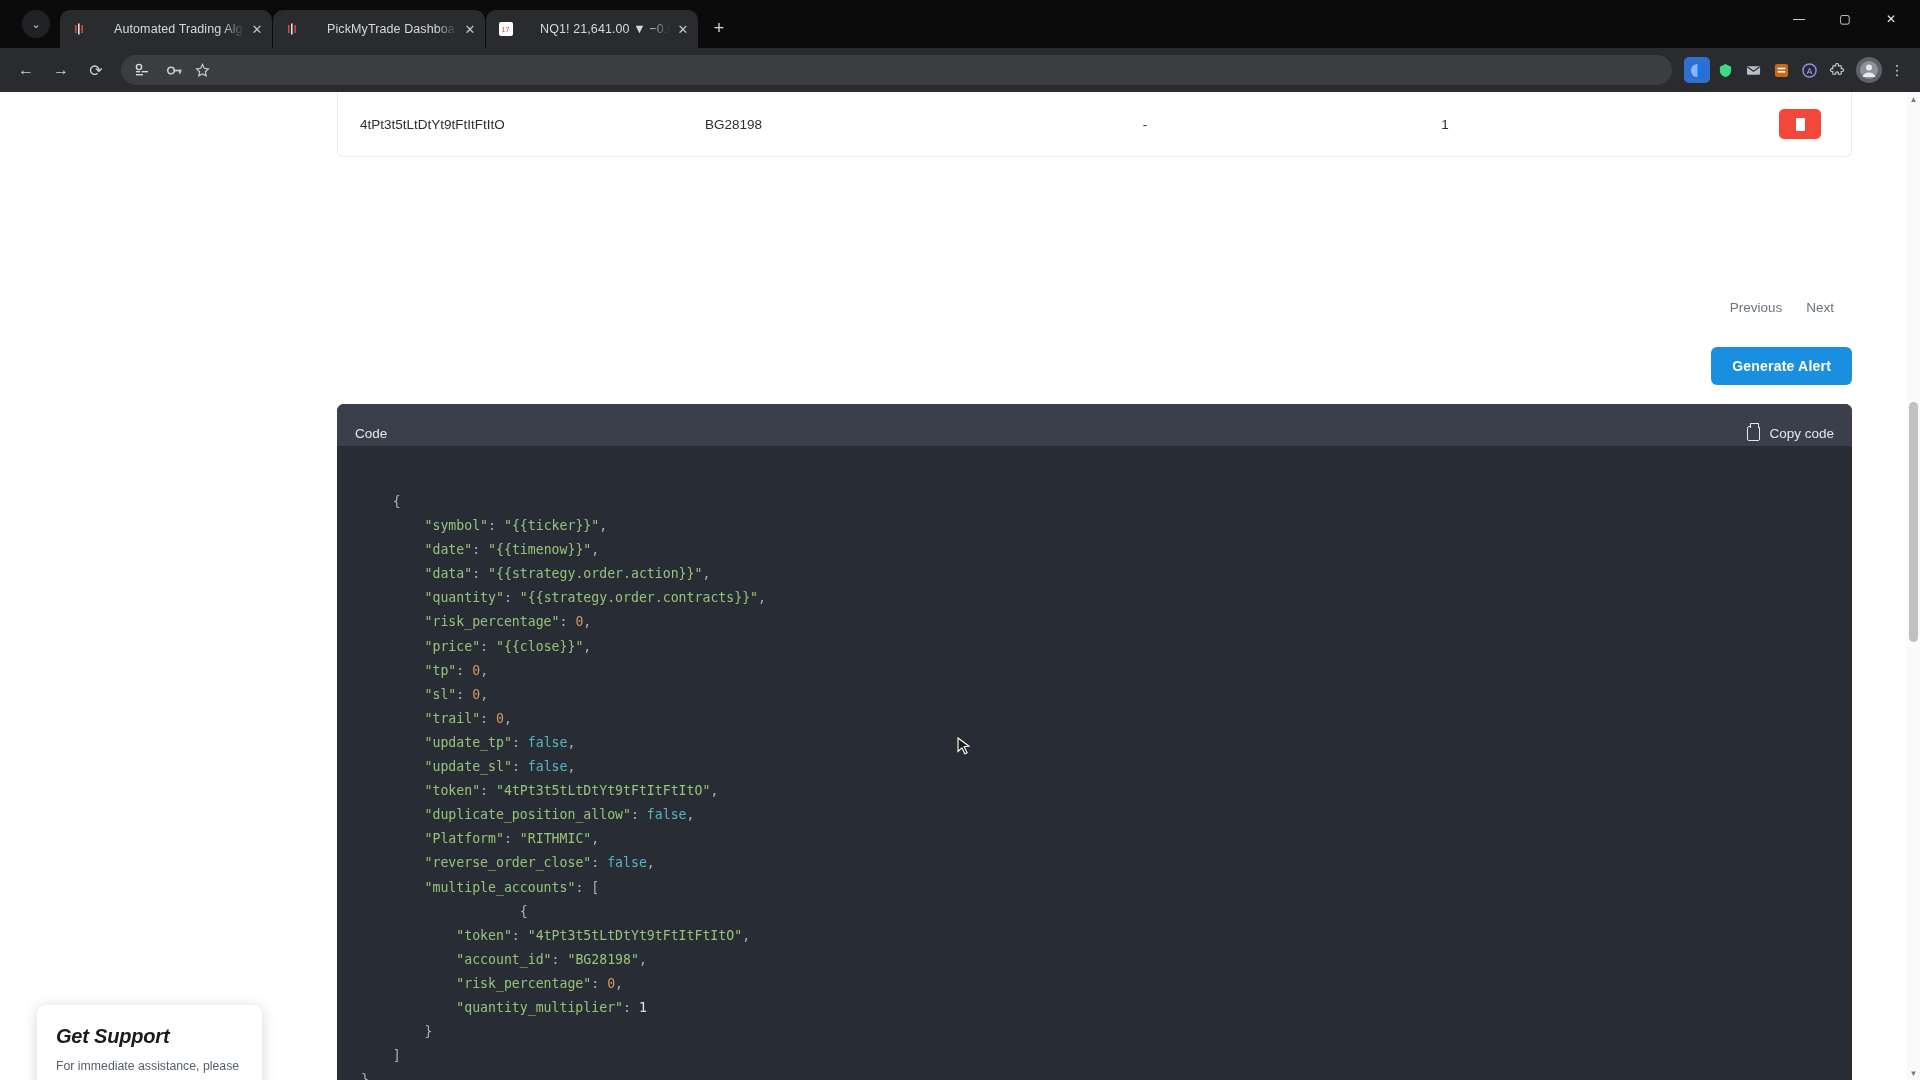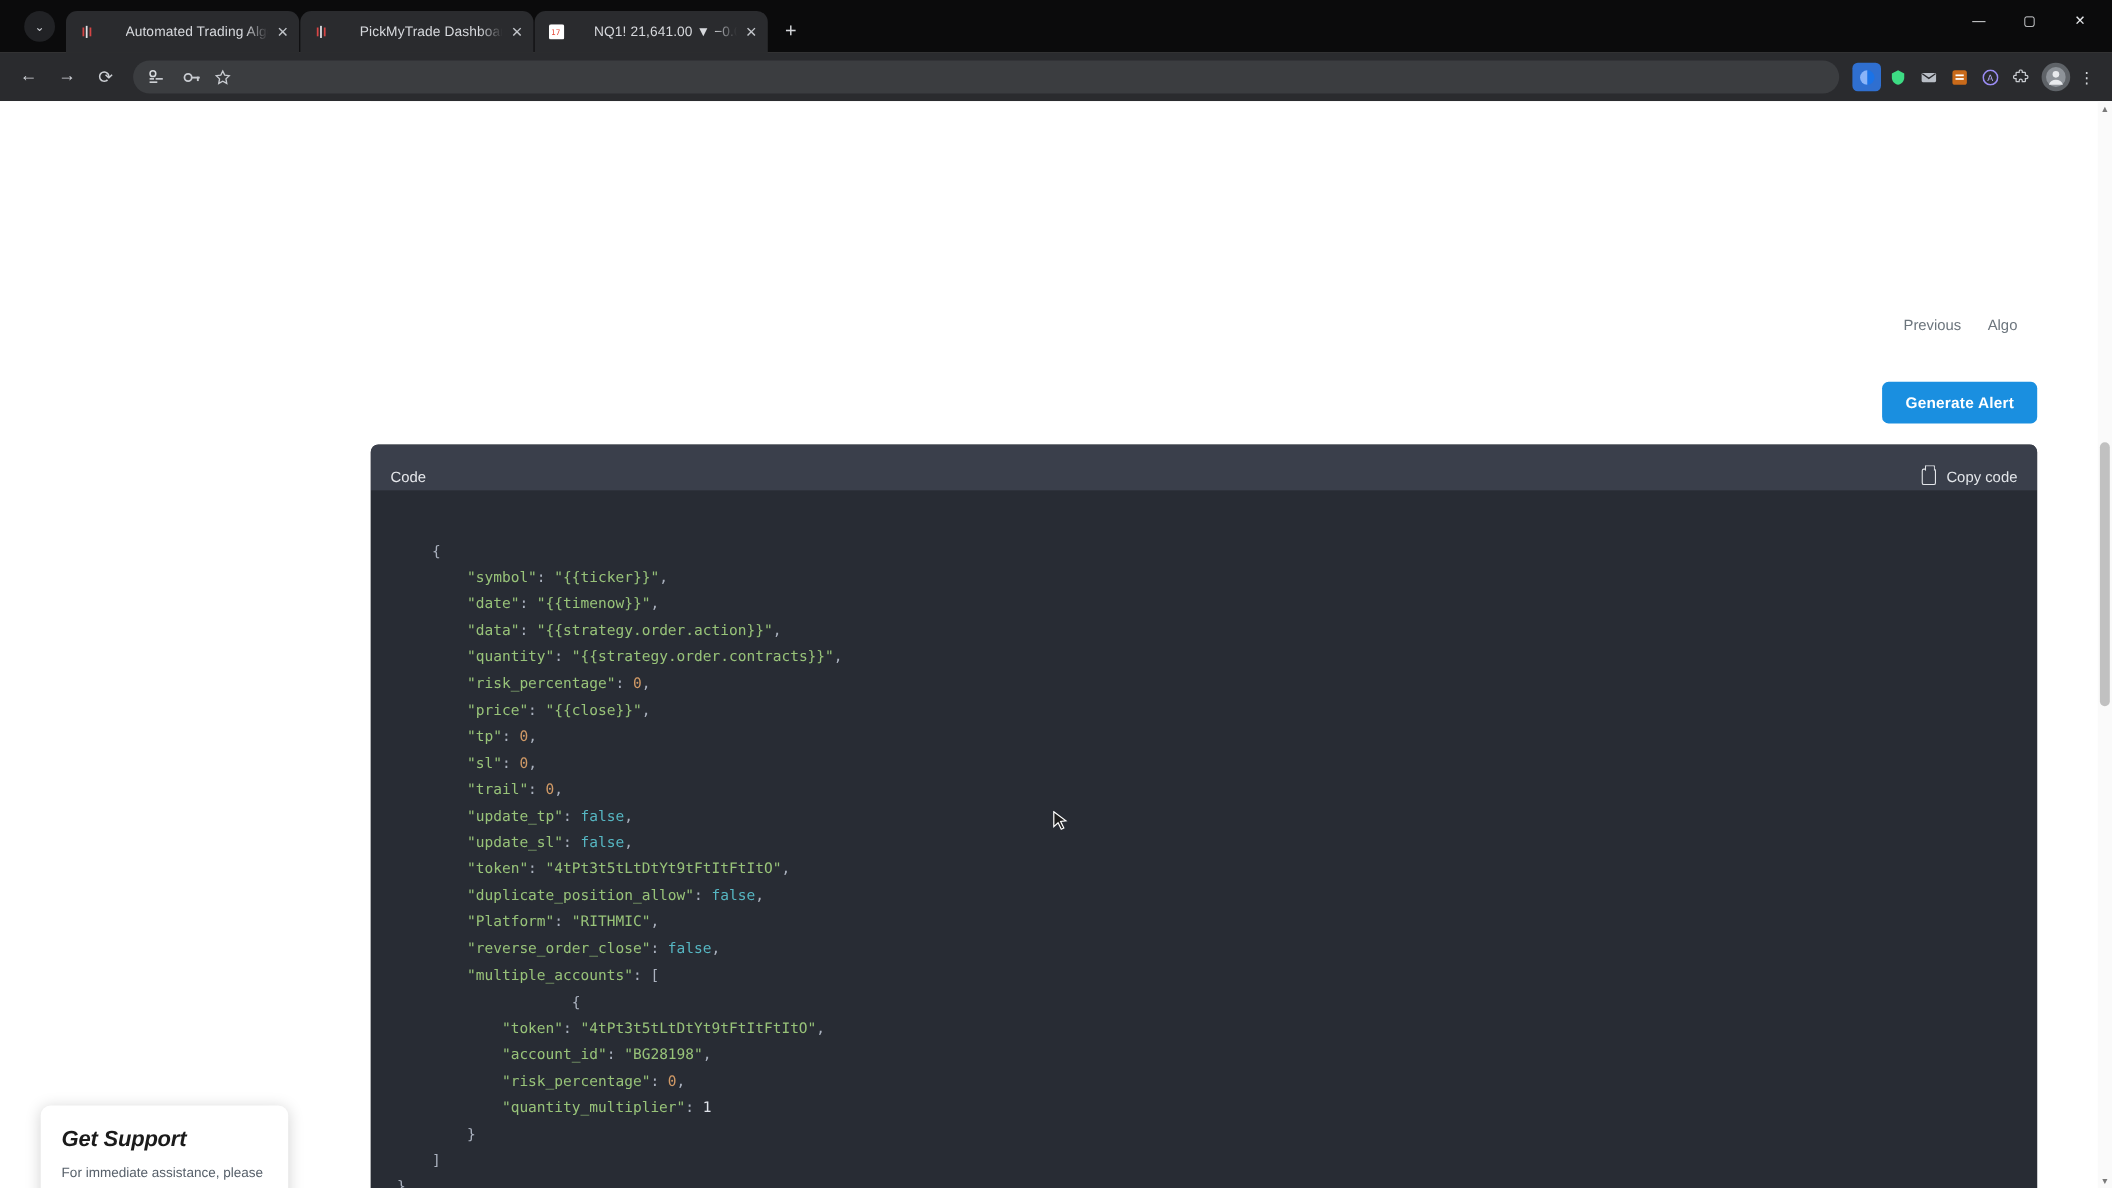--- a/index.html
+++ b/index.html
@@ -115,21 +115,21 @@
     display: flex; align-items: center; justify-content: center; border:none;
   }
   .del-glyph { width: 9px; height: 13px; background:#fff; border-radius:1px; }
 
   .pager {
     position: absolute; right: 76px; top: 190px;
     display: flex; gap: 4px;
   }
   .pager-btn {
     font-size: 13.5px; color: #6c757d; background: #fff;
-    padding: 6px 10px; border: none;
+    padding: 6px 10px; border: none; margin-top: 12px;
   }
 
   .gen-alert {
     position: absolute; right: 68px; top: 255px;
     background: #1a8fe0; color: #fff; border: none;
     border-radius: 6px; font-size: 14px; font-weight: bold;
     padding: 11px 21px; letter-spacing: .2px;
     font-family: "Liberation Sans", sans-serif;
   }
 
@@ -323,24 +323,37 @@
         <path d="M2.6 16c.9-3.2 3.4-4.6 6.4-4.6s5.5 1.4 6.4 4.6z" fill="#e8eaed"></path>
       </svg>
     </div>
     <div class="menu-dots">⋮</div>
   </div>
 
   <div class="viewport">
 
     <div class="left-col"></div>
 
+    <div class="table-wrap">
+      <div class="table-row">
+        <div class="cell-token">4tPt3t5tLtDtYt9tFtItFtItO</div>
+        <div class="cell-acct">BG28198</div>
+        <div class="cell-dash">-</div>
+        <div class="cell-qty">1</div>
+        <div class="cell-act">
+          <button class="del-btn">
+            <span class="del-glyph"></span>
+          </button>
+        </div>
+      </div>
+    </div>
 
     <div class="pager">
       <button class="pager-btn">Previous</button>
-      <button class="pager-btn">Algo</button>
+      <button class="pager-btn">Next</button>
     </div>
 
     <button class="gen-alert">Generate Alert</button>
 
     <div class="code-panel">
       <div class="code-head">
         <span class="code-head-title">Code</span>
         <button class="copy-code">
           <span class="clip-ico"></span>
           <span>Copy code</span>

